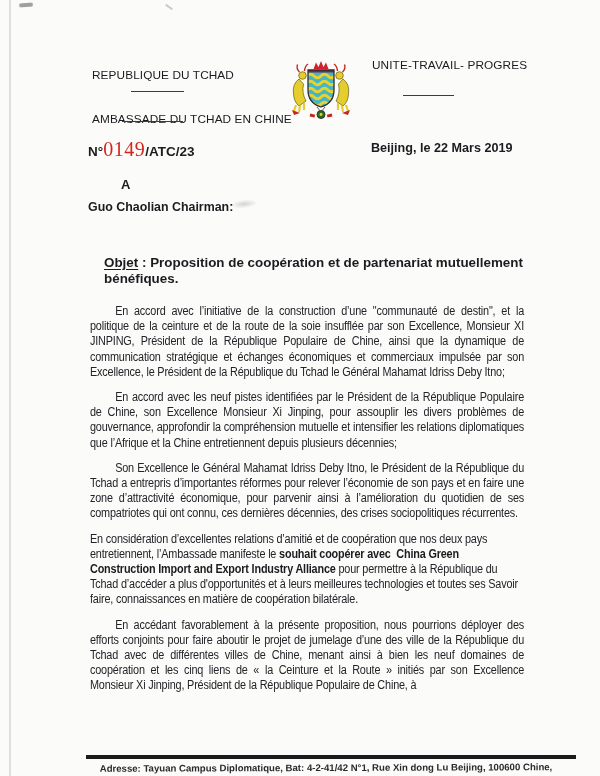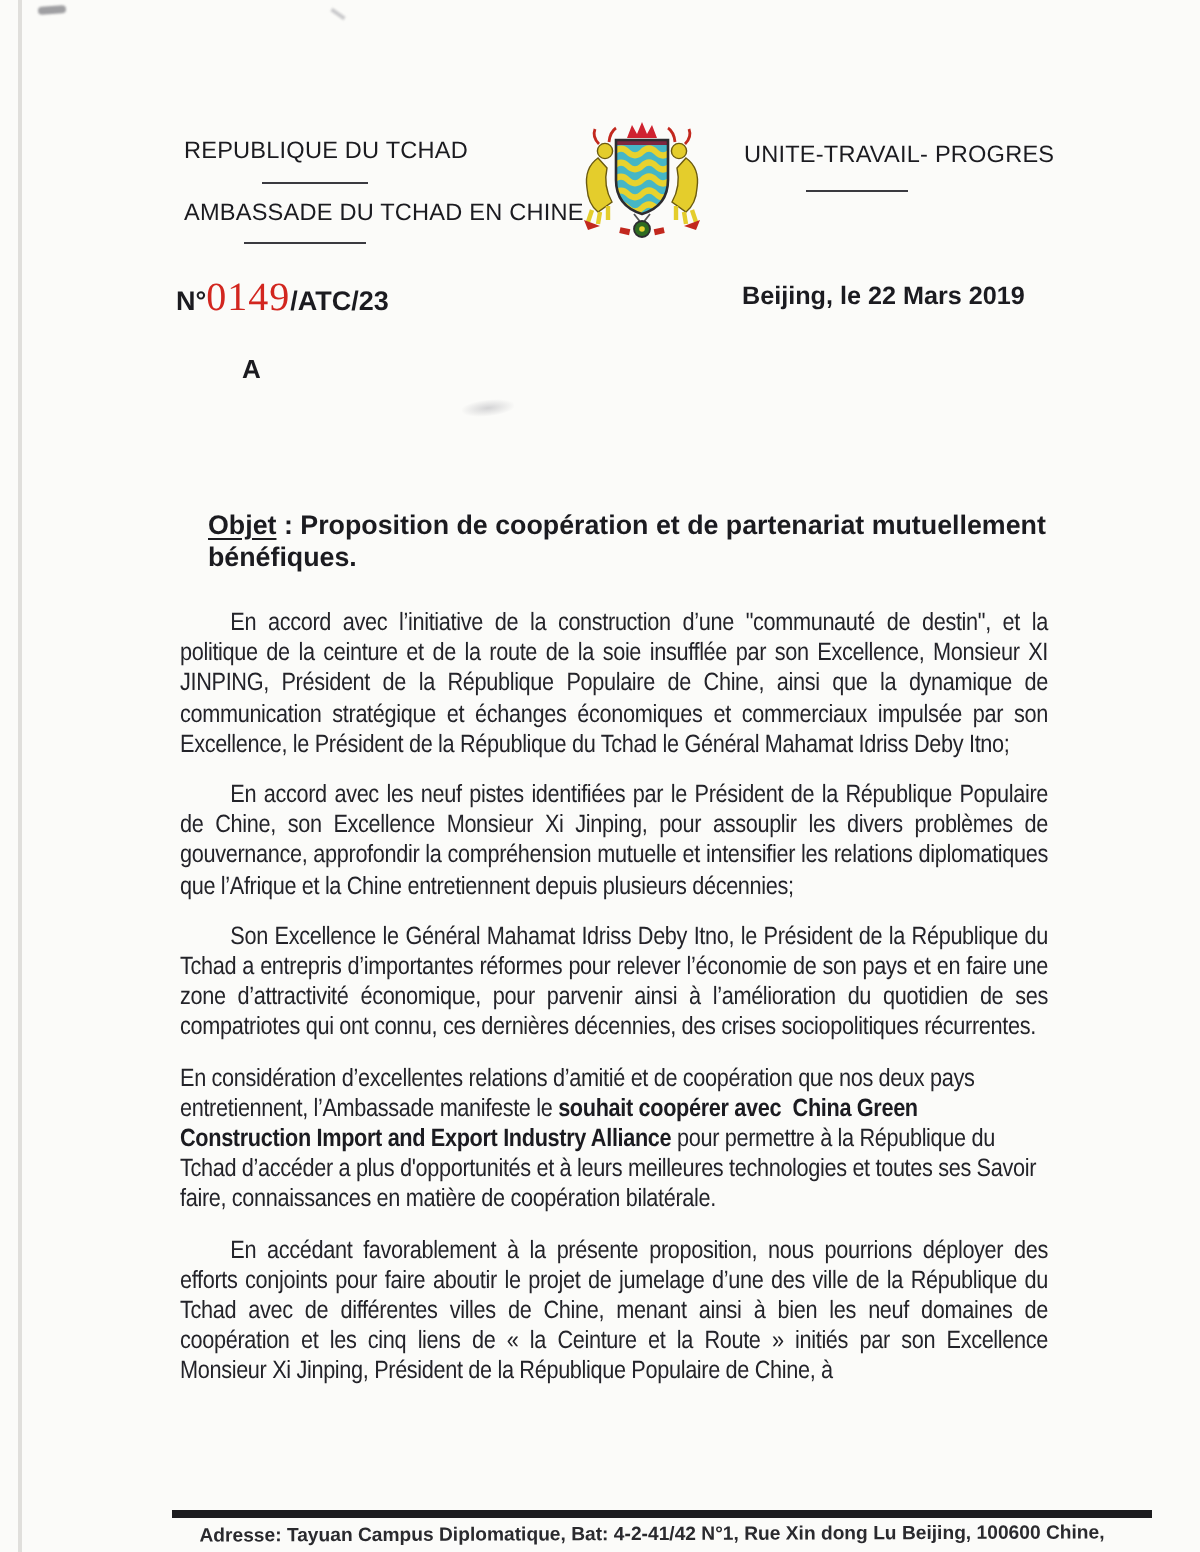--- a/index.html
+++ b/index.html
@@ -20,22 +20,22 @@
     border-radius: 2px; filter: blur(.5px); transform: rotate(-4deg); opacity: .85; }
   .smudge-tick { left: 165px; top: 6px; width: 8px; height: 2px; background: #9a9aa0;
     filter: blur(.6px); transform: rotate(35deg); opacity: .5; }
   .smudge-ghost { left: 231px; top: 200px; width: 26px; height: 8px;
     background: radial-gradient(ellipse at center, #b9b9bd 0%, rgba(185,185,189,0) 75%);
     transform: rotate(-6deg); opacity: .6; }
 
   
   .hdr-line { font-weight: normal; font-size: 11.8px; letter-spacing: .1px; color: #1b1b20; white-space: nowrap; }
   .hdr-rep { left: 92px; top: 68px; }
-  .hdr-emb { left: 92px; top: 99px; }
-  .hdr-motto { left: 372px; top: 70px; }
+  .hdr-emb { left: 92px; top: 112px; }
+  .hdr-motto { left: 372px; top: 58px; }
   .rule { height: 0; border-top: 1.6px solid #3a3a40; }
   .rule-rep { left: 131px; top: 91px; width: 53px; }
   .rule-emb { left: 122px; top: 121px; width: 61px; }
   .rule-motto { left: 403px; top: 95px; width: 51px; }
 
   .emblem { left: 283px; top: 57px; }
 
   .ref-line { left: 88px; top: 138px; white-space: nowrap; }
   .ref-prefix, .ref-suffix { font-weight: bold; font-size: 13.5px; color: #1b1b20; }
   .ref-number { font-family: "Liberation Serif", "DejaVu Serif", serif; font-weight: 400;
@@ -124,20 +124,21 @@
   <rect x="44" y="57" width="5" height="3" fill="#c2281e" transform="rotate(-12 47 58)"></rect>
 </svg>
 
 <div class="abs ref-line">
   <span class="ref-prefix">N°</span><span class="ref-number">0149</span><span class="ref-suffix">/ATC/23</span>
 </div>
 <div class="abs dateline">Beijing, le 22 Mars 2019</div>
 
 <div class="abs salutation">A</div>
 <div class="abs recipient">
+  <div>Guo Chaolian Chairman:</div>
 </div>
 
 <p class="abs subject">
   <span class="u">Objet</span><span> : </span><span>Proposition de coopération et de partenariat mutuellement bénéfiques.</span>
 </p>
 
 <div class="abs letter-body">
   <p class="para indent"><span>En accord avec l’initiative de la construction d’une "communauté de destin", et la politique de la ceinture et de la route de la soie insufflée par son Excellence, Monsieur XI JINPING, Président de la République Populaire de Chine, ainsi que la dynamique de communication stratégique et échanges économiques et commerciaux impulsée par son Excellence, le Président de la République du Tchad le Général Mahamat Idriss Deby Itno;</span></p>
   <p class="para indent"><span>En accord avec les neuf pistes identifiées par le Président de la République Populaire de Chine, son Excellence Monsieur Xi Jinping, pour assouplir les divers problèmes de gouvernance, approfondir la compréhension mutuelle et intensifier les relations diplomatiques que l’Afrique et la Chine entretiennent depuis plusieurs décennies;</span></p>
   <p class="para indent"><span>Son Excellence le Général Mahamat Idriss Deby Itno, le Président de la République du Tchad a entrepris d’importantes réformes pour relever l’économie de son pays et en faire une zone d’attractivité économique, pour parvenir ainsi à l’amélioration du quotidien de ses compatriotes qui ont connu, ces dernières décennies, des crises sociopolitiques récurrentes.</span></p>

